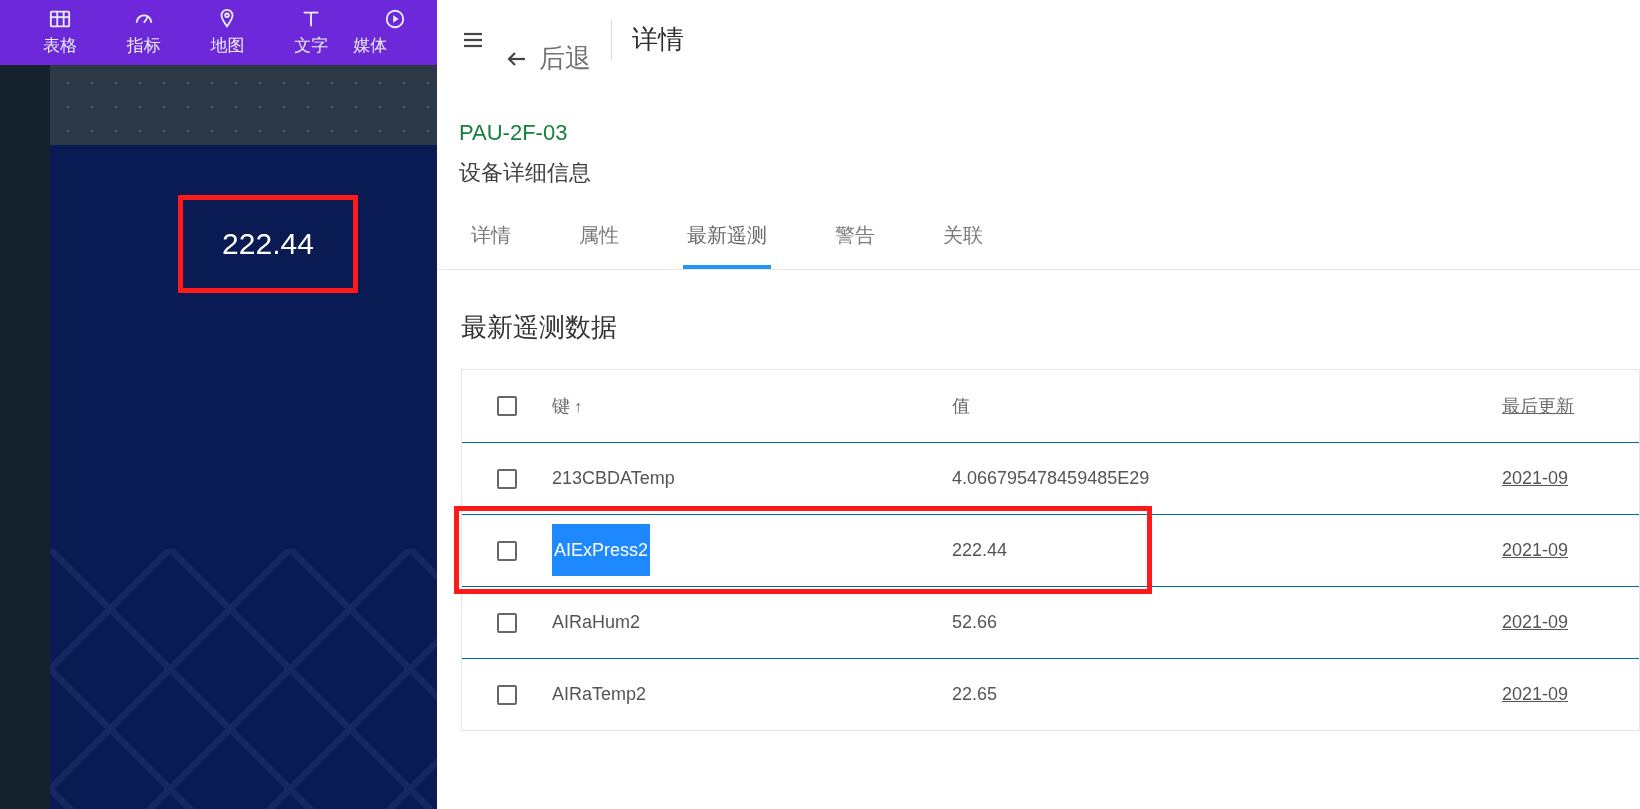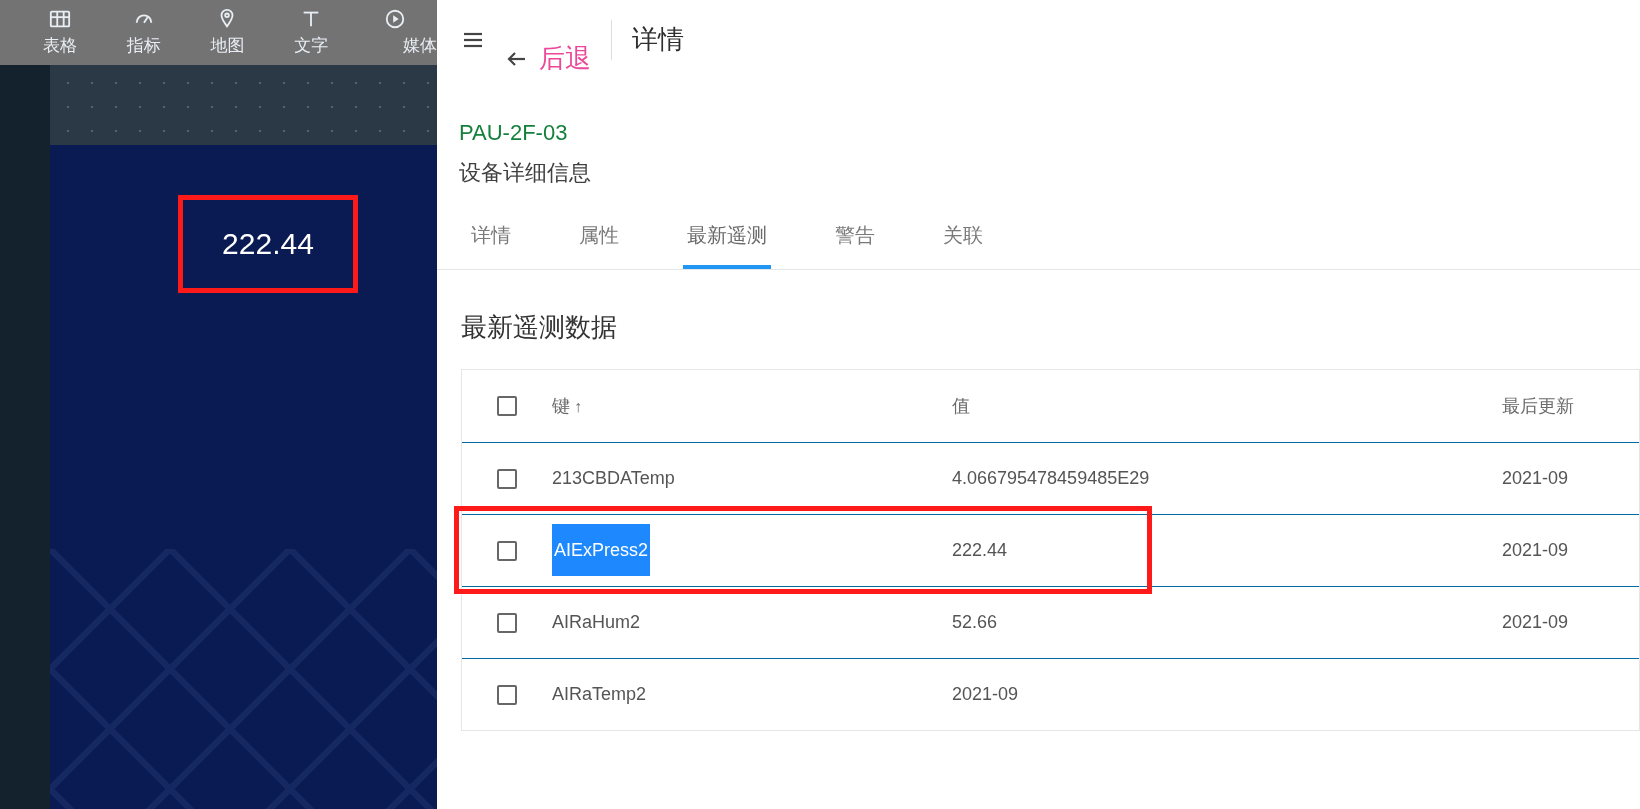--- a/index.html
+++ b/index.html
@@ -14,31 +14,31 @@
       position:absolute; left:0; top:0;
       width:437px; height:809px;
       background:#0b1a26;
     }
     .left-side-strip{
       position:absolute; left:0; top:0; width:50px; height:809px;
       background:#14222e;
     }
     .toolbar{
       position:absolute; left:0; top:0; right:0; height:65px;
-      background:#737373;
+      background:#6d28d9;
       display:flex; align-items:center; padding-left:18px;
     }
     .tool{
       width:92px; text-align:center; color:#e8eef4;
       font-size:17px; cursor:pointer;
     }
     .tool .ic{
       display:block; margin:0 auto 4px; width:26px; height:22px; fill:none; stroke:#e8eef4; stroke-width:2;
     }
-    .tool:last-child{text-align:right;}
+    .tool:last-child{text-align:left;}
 
     .dot-strip{
       position:absolute; left:50px; right:0; top:65px; height:80px;
       background:#2b3947;
       background-image:radial-gradient(#55636f 1.5px, transparent 1.5px);
       background-size:24px 24px;
       background-position:6px 6px;
     }
 
     .dashboard-card{
@@ -72,21 +72,21 @@
       height:80px; display:flex; align-items:center;
       padding:0 24px; gap:20px;
       border-bottom:1px solid transparent;
     }
     .menu-ic,.back-arrow{
       width:24px; height:24px; stroke:#444; fill:none; stroke-width:2.2;
       cursor:pointer;
     }
     .back-btn{
       display:flex; align-items:center; gap:10px; cursor:pointer;
-      font-size:26px; color:#ec4899;margin-top:38px;
+      font-size:26px; color:#737373;margin-top:38px;
     }
     .vline{ width:1px; height:40px; background:#dcdcdc;}
     .hdr-title{ font-size:26px; color:#2e2e2e;}
 
     .crumbs{
       padding:40px 0 0 22px; font-size:22px; color:#15803d;
     }
     .crumbs2{
       padding:12px 0 34px 22px; font-size:22px; color:#404040;
     }
@@ -118,21 +118,21 @@
     }
     .row{
       display:flex; align-items:center;
       height:72px;
       border-top:1px solid #0369a1;
     }
     .row.header{ border-top:none; color:#6a6a6a;}
     .col-chk{ width:90px; display:flex; align-items:center; justify-content:center;}
     .col-key{ width:400px;}
     .col-val{ width:550px;}
-    .col-time{ flex:1;}
+    .col-time{ flex:1;text-decoration:underline;}
 
     .chk{
       width:20px; height:20px; border:2.5px solid #676767;
       border-radius:2px; display:inline-block;
       cursor:pointer;
     }
     .sort-arr{font-size:16px; margin-left:4px; color:#6a6a6a;}
 
     .hl-row{
       position:relative;
@@ -276,17 +276,18 @@
       <div class="col-key">AIRaHum2</div>
       <div class="col-val">52.66</div>
       <div class="col-time">2021-09</div>
     </div>
 
     <div class="row">
       <div class="col-chk">
           <span class="chk"></span>
         </div>
       <div class="col-key">AIRaTemp2</div>
+      <div class="col-val">22.65</div>
       <div class="col-time">2021-09</div>
     </div>
   </div>
 
 </div>
 
 </body></html>

